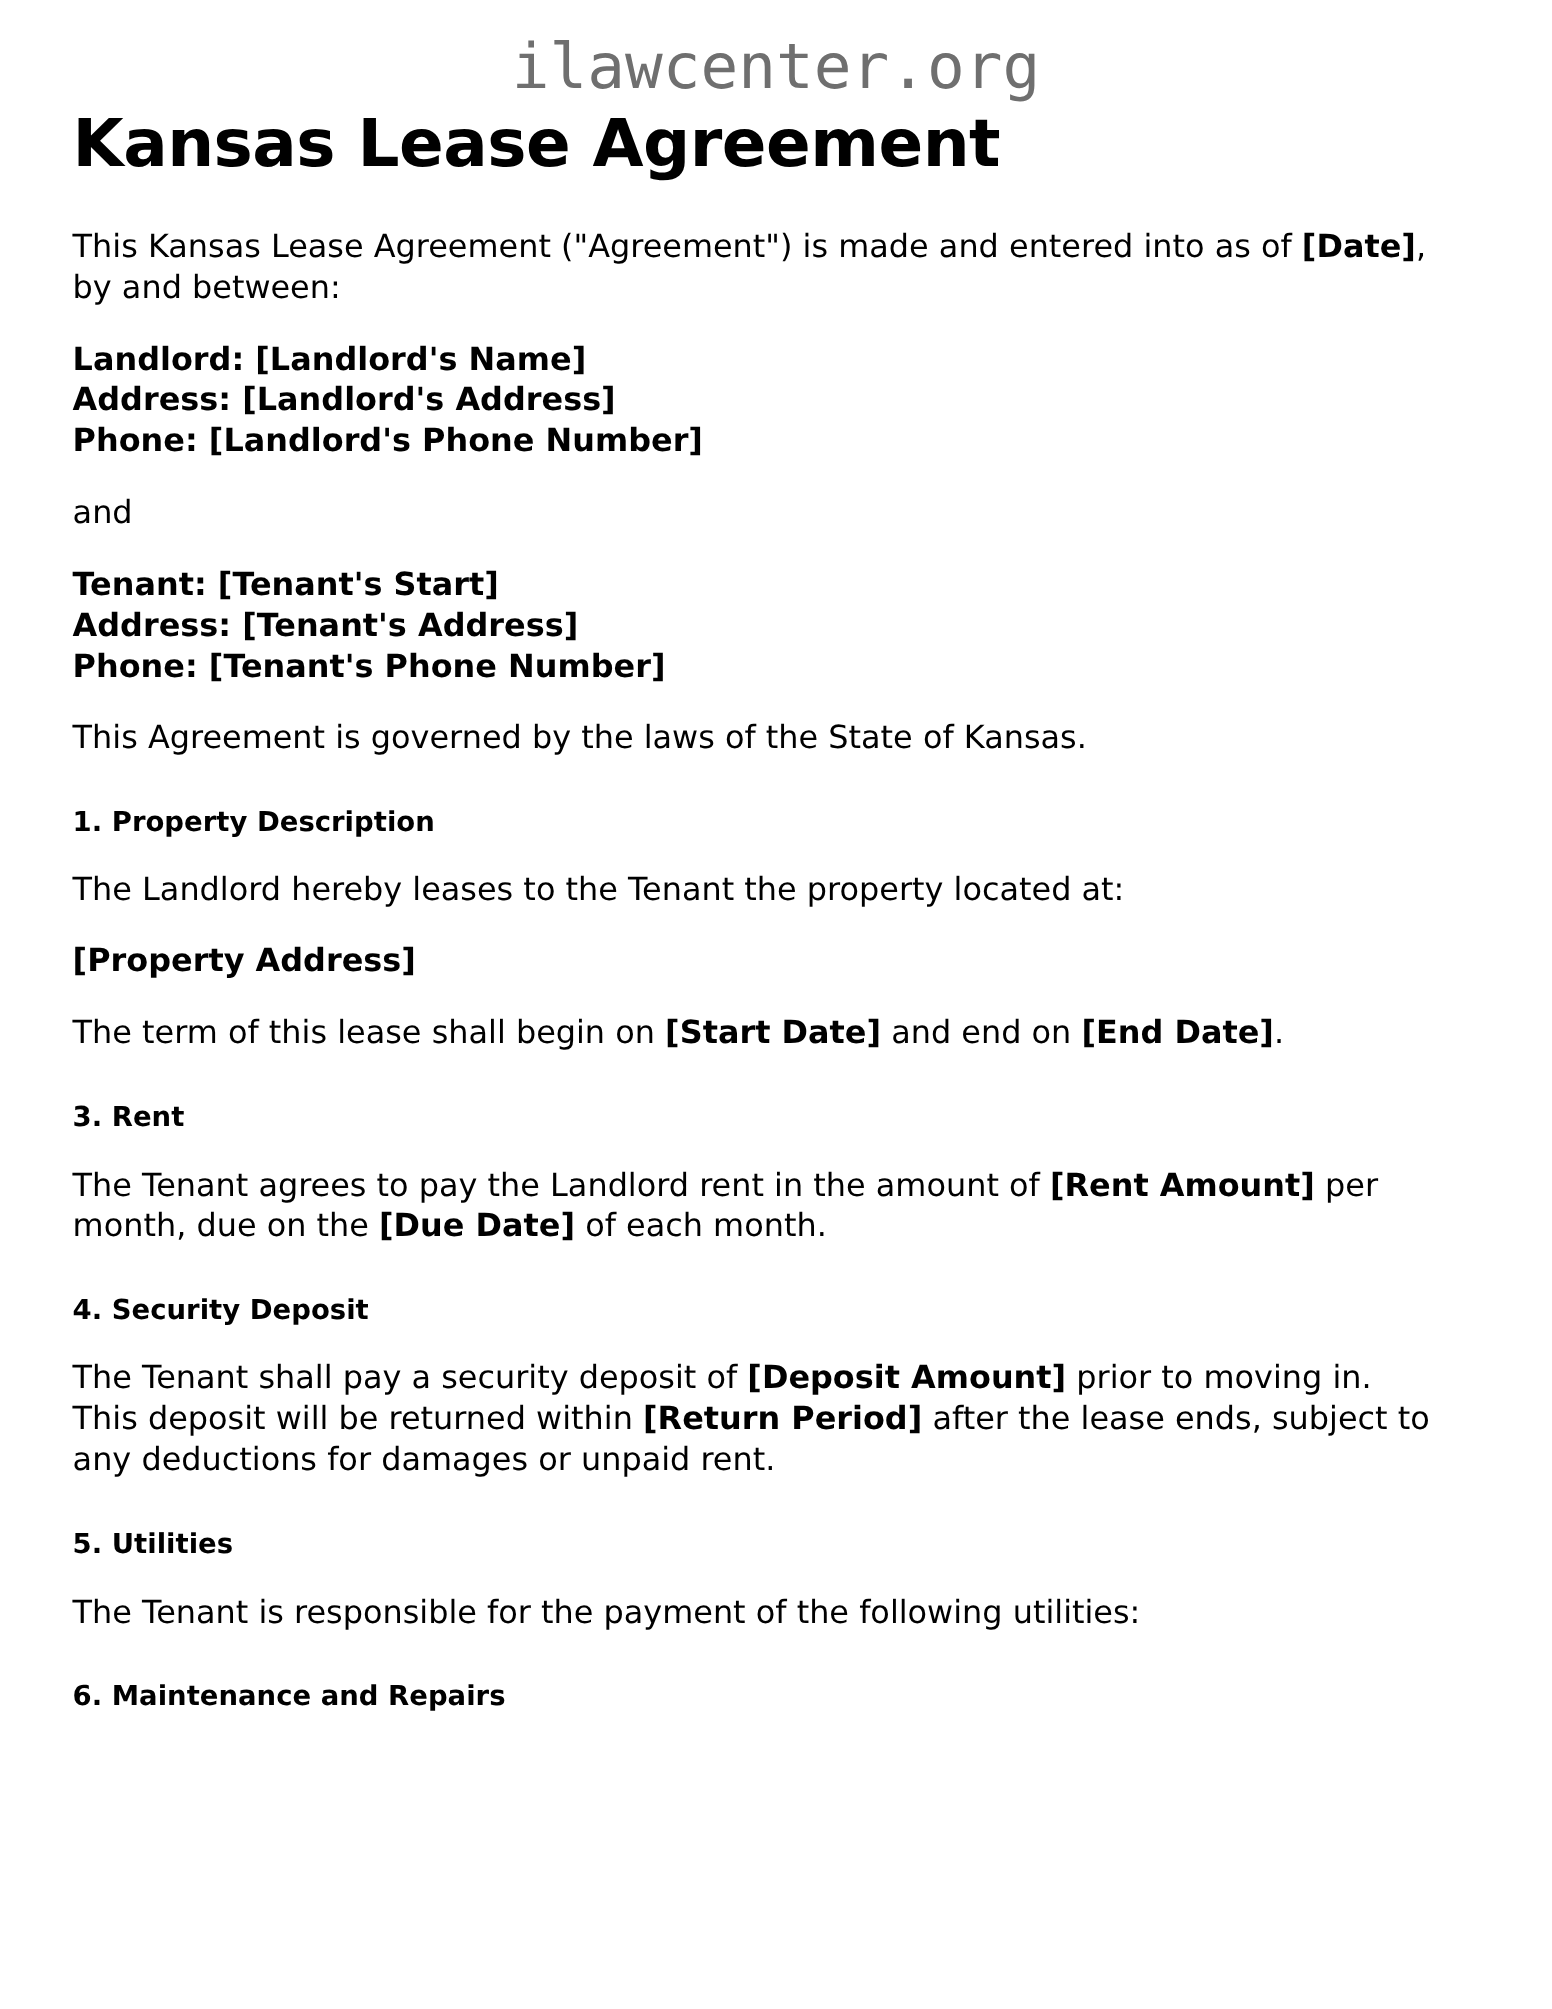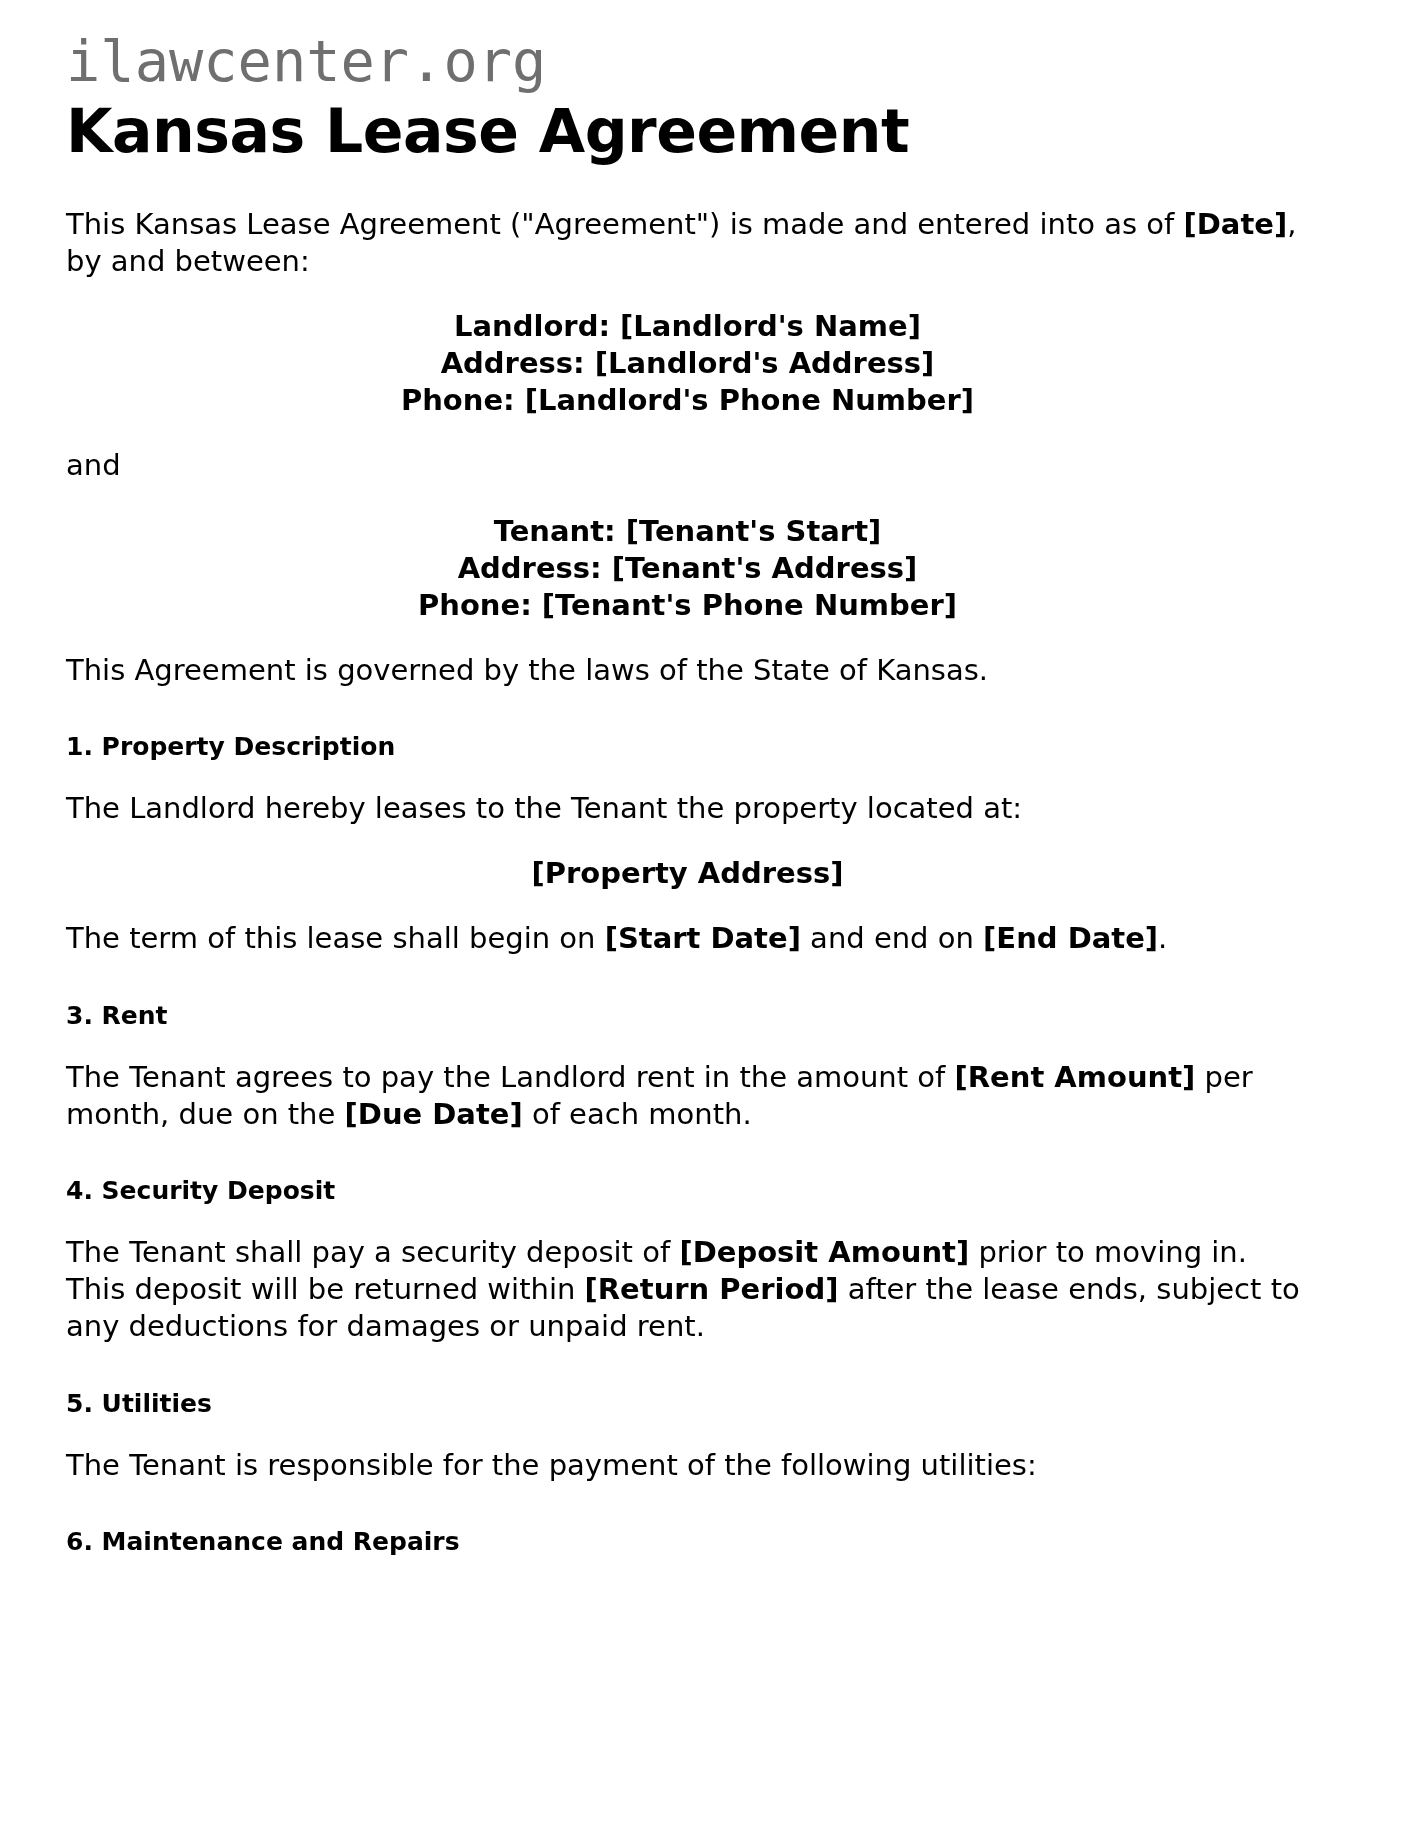--- a/index.html
+++ b/index.html
@@ -16,39 +16,38 @@
     font-family: "DejaVu Sans", "Liberation Sans", sans-serif;
     color: #000000;
     font-size: 29px;
     line-height: 1.28;
   }
   .watermark {
     font-family: "DejaVu Sans Mono", "Liberation Mono", monospace;
     font-size: 57px;
     line-height: 1.05;
     color: #6f6f6f;
-    text-align: left;
+    text-align: center;
     white-space: nowrap;
   }
   .title {
     font-size: 60px;
     line-height: 1.1;
     font-weight: 700;
     letter-spacing: -0.5px;
     margin: 6px 0 42px 0;
   }
   .content {
     max-width: 1243px;
   }
   .p {
     margin: 28px 0;
   }
   .bold {
     font-weight: 700;
-    text-align: center;
   }
   h3.sec {
     font-size: 25px;
     font-weight: 700;
     margin: 42px 0 28px 0;
     line-height: 1.25;
   }
   ul.list {
     margin: 28px 0;
     padding-left: 82px;

